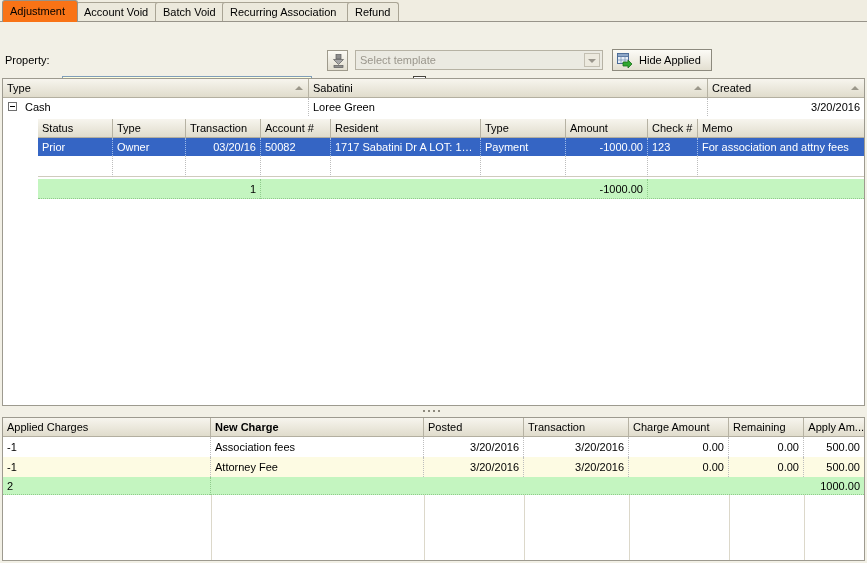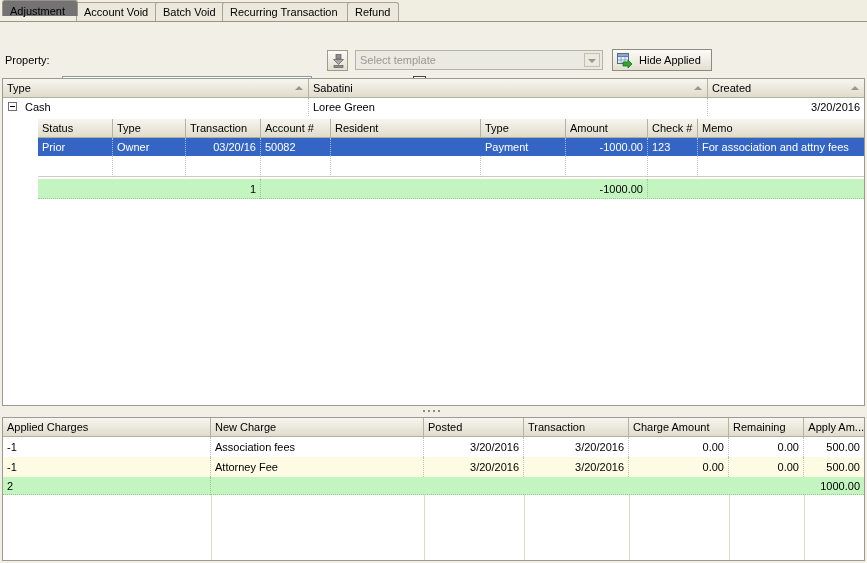--- a/index.html
+++ b/index.html
@@ -31,22 +31,22 @@
     border: 1px solid #a9a494;
     border-bottom: none;
     border-radius: 3px 3px 0 0;
     font-size: 11px;
     line-height: 18px;
     padding: 0 7px;
     color: #000;
     white-space: nowrap;
   }
   .tab.active {
-    top: 0px; height: 16px;
-    background: #737373;
+    top: 0px; height: 22px;
+    background: #f97316;
     border-color: #98948a;
     line-height: 20px;
     z-index: 5;
     font-weight: normal;
   }
   .tabline {
     position: absolute; left: 0; top: 21px;
     width: 867px; height: 1px;
     background: #98948a;
   }
@@ -236,21 +236,21 @@
     <div class="tab active" style="left:2px;width:76px;">
       <span>Adjustment</span>
     </div>
     <div class="tab" style="left:76px;width:84px;">
       <span>Account Void</span>
     </div>
     <div class="tab" style="left:155px;width:72px;">
       <span>Batch Void</span>
     </div>
     <div class="tab" style="left:222px;width:130px;">
-      <span>Recurring Transaction</span>
+      <span>Recurring Association</span>
     </div>
     <div class="tab" style="left:347px;width:52px;">
       <span>Refund</span>
     </div>
   </div>
   <div class="tabline"></div>
 
   <div class="formpanel">
 
     <div class="lbl" style="left:5px; top:32px;">Property:</div>
@@ -326,20 +326,21 @@
         <div class="hcell" style="left:528px; width:82px;">Amount</div>
         <div class="hcell" style="left:610px; width:50px;">Check #</div>
         <div class="hcell" style="left:660px; width:166px; border-right:none;">Memo</div>
       </div>
 
       <div class="row sel" style="top:19px; width:826px; height:18px;">
         <div class="cell" style="left:0px; width:75px; line-height:18px;">Prior</div>
         <div class="cell" style="left:75px; width:73px; line-height:18px;">Owner</div>
         <div class="cell r" style="left:148px; width:75px; line-height:18px;">03/20/16</div>
         <div class="cell" style="left:223px; width:70px; line-height:18px;">50082</div>
+        <div class="cell" style="left:293px; width:150px; line-height:18px;">1717 Sabatini Dr A LOT: 1…</div>
         <div class="cell" style="left:443px; width:85px; line-height:18px;">Payment</div>
         <div class="cell r" style="left:528px; width:82px; line-height:18px;">-1000.00</div>
         <div class="cell" style="left:610px; width:50px; line-height:18px;">123</div>
         <div class="cell" style="left:660px; width:166px; line-height:18px; border-right:none;">For association and attny fees</div>
       </div>
 
       <div class="row emptyrow" style="top:37px; width:826px; height:21px; border-bottom:1px solid #cfcbbd;">
         <div class="cell" style="left:0px; width:75px; height:21px;"></div>
         <div class="cell" style="left:75px; width:73px; height:21px;"></div>
         <div class="cell" style="left:148px; width:75px; height:21px;"></div>
@@ -371,21 +372,21 @@
         <i style="left:5px;"></i>
         <i style="left:10px;"></i>
         <i style="left:15px;"></i>
     </div>
   </div>
 
   <div class="panel" style="left:2px; top:417px; width:863px; height:144px;">
 
     <div class="gridhdr" style="width:861px;">
       <div class="hcell" style="left:0px; width:208px;">Applied Charges</div>
-      <div class="hcell" style="left:208px; width:213px;">New Charge</div>
+      <div class="hcell" style="left:208px; width:213px;font-weight:bold;">New Charge</div>
       <div class="hcell" style="left:421px; width:100px;">Posted</div>
       <div class="hcell" style="left:521px; width:105px;">Transaction</div>
       <div class="hcell" style="left:626px; width:100px;">Charge Amount</div>
       <div class="hcell" style="left:726px; width:75px;">Remaining</div>
       <div class="hcell" style="left:801px; width:60px; border-right:none;text-align:right;">Apply  Am...</div>
     </div>
 
     <div class="row" style="top:19px; width:861px; height:20px; background:#ffffff;">
       <div class="cell" style="left:0px; width:208px; line-height:20px;">-1</div>
       <div class="cell" style="left:208px; width:213px; line-height:20px;">Association fees</div>

